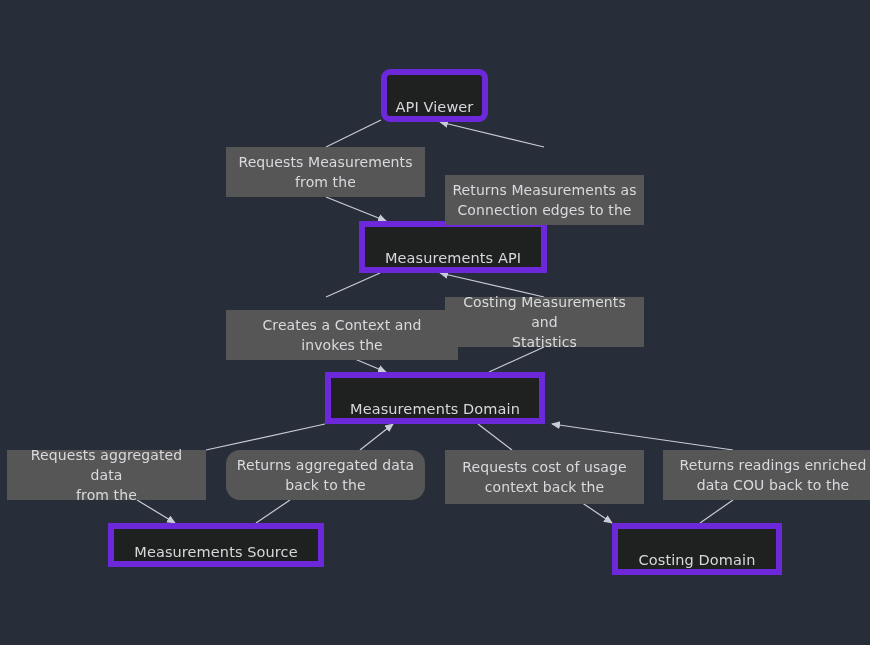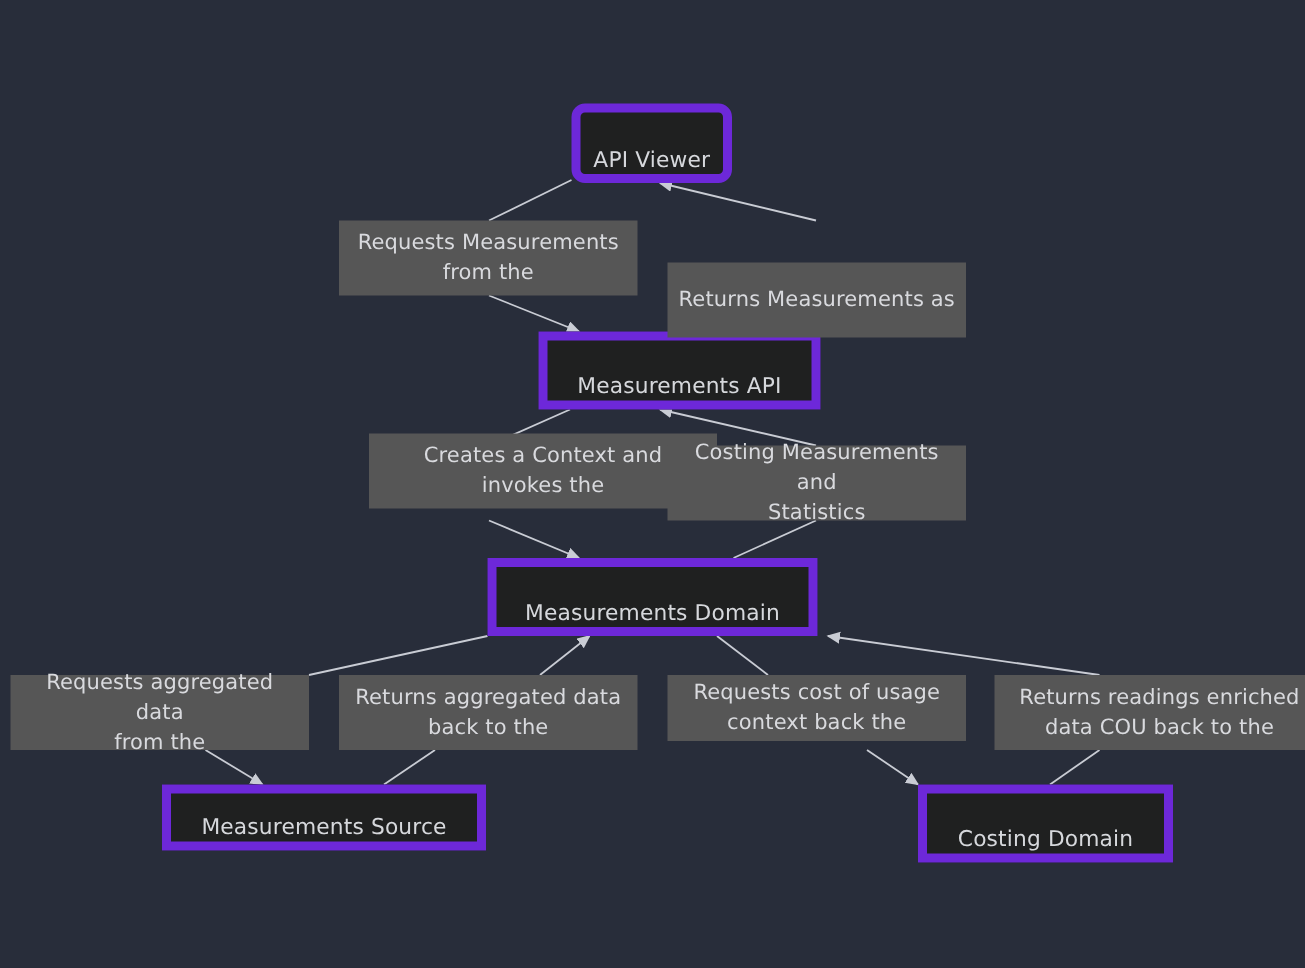--- a/index.html
+++ b/index.html
@@ -102,47 +102,48 @@
   <div id="labels-layer">
       <div class="edge-label" style="left: 226px; top: 147px; width: 199px; height: 50px;">
         <div>
           <span>Requests Measurements</span>
           <span>from the</span>
         </div>
       </div>
       <div class="edge-label" style="left: 445px; top: 147px; width: 199px; height: 50px; margin-top: 28px;">
         <div>
           <span>Returns Measurements as</span>
+          <span>Connection edges to the</span>
         </div>
       </div>
-      <div class="edge-label" style="left: 226px; top: 289px; width: 232px; height: 50px; margin-left: 20px;">
+      <div class="edge-label" style="left: 226px; top: 310px; width: 232px; height: 50px;">
         <div>
           <span>Creates a Context and</span>
           <span>invokes the</span>
         </div>
       </div>
       <div class="edge-label" style="left: 445px; top: 297px; width: 199px; height: 50px;">
         <div>
           <span>Costing Measurements and</span>
           <span>Statistics</span>
         </div>
       </div>
       <div class="edge-label" style="left: 7px; top: 450px; width: 199px; height: 50px;">
         <div>
           <span>Requests aggregated data</span>
           <span>from the</span>
         </div>
       </div>
-      <div class="edge-label" style="left: 226px; top: 450px; width: 199px; height: 50px;">
+      <div class="edge-label" style="left: 226px; top: 450px; width: 199px; height: 50px; border-radius: 14px;">
         <div>
           <span>Returns aggregated data</span>
           <span>back to the</span>
         </div>
       </div>
-      <div class="edge-label" style="left: 445px; top: 450px; width: 199px; height: 44px;">
+      <div class="edge-label" style="left: 445px; top: 450px; width: 199px; height: 54px;">
         <div>
           <span>Requests cost of usage</span>
           <span>context back the</span>
         </div>
       </div>
       <div class="edge-label" style="left: 663px; top: 450px; width: 220px; height: 50px;">
         <div>
           <span>Returns readings enriched</span>
           <span>data COU back to the</span>
         </div>

